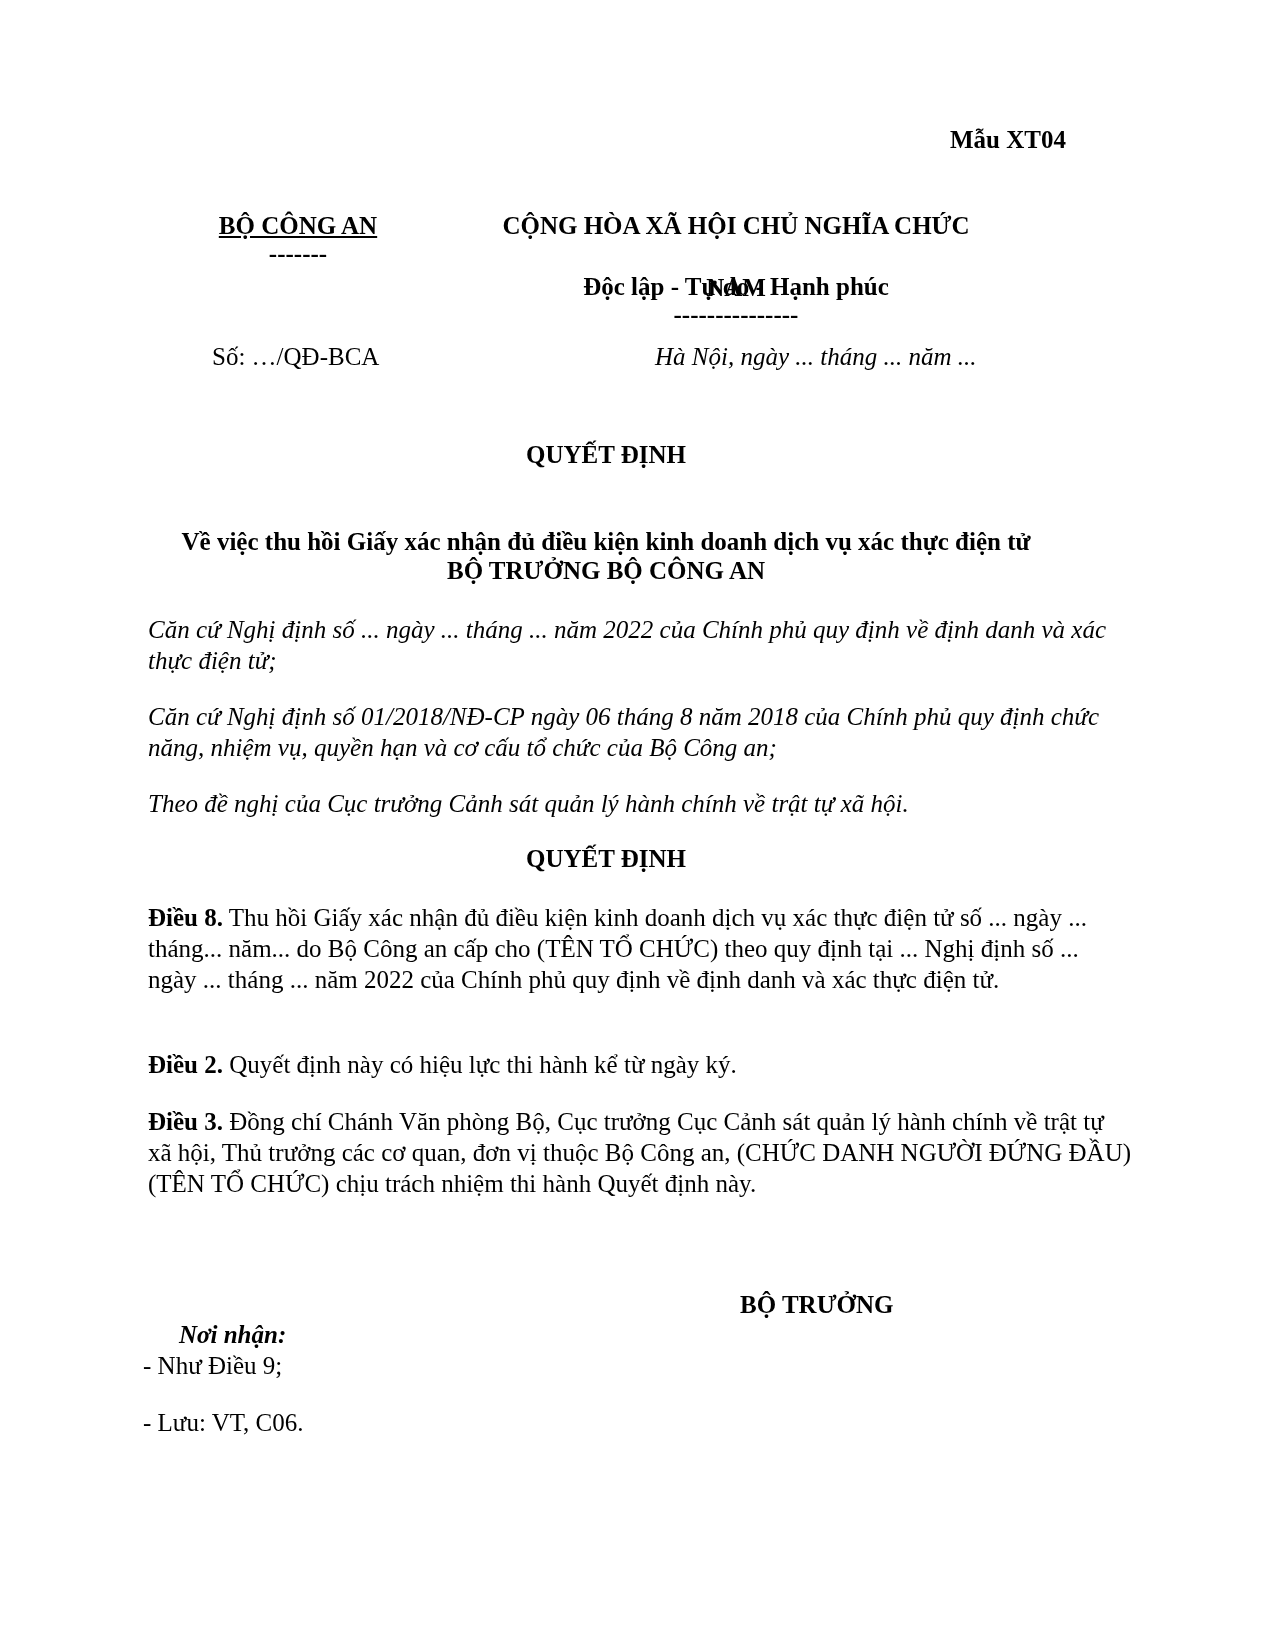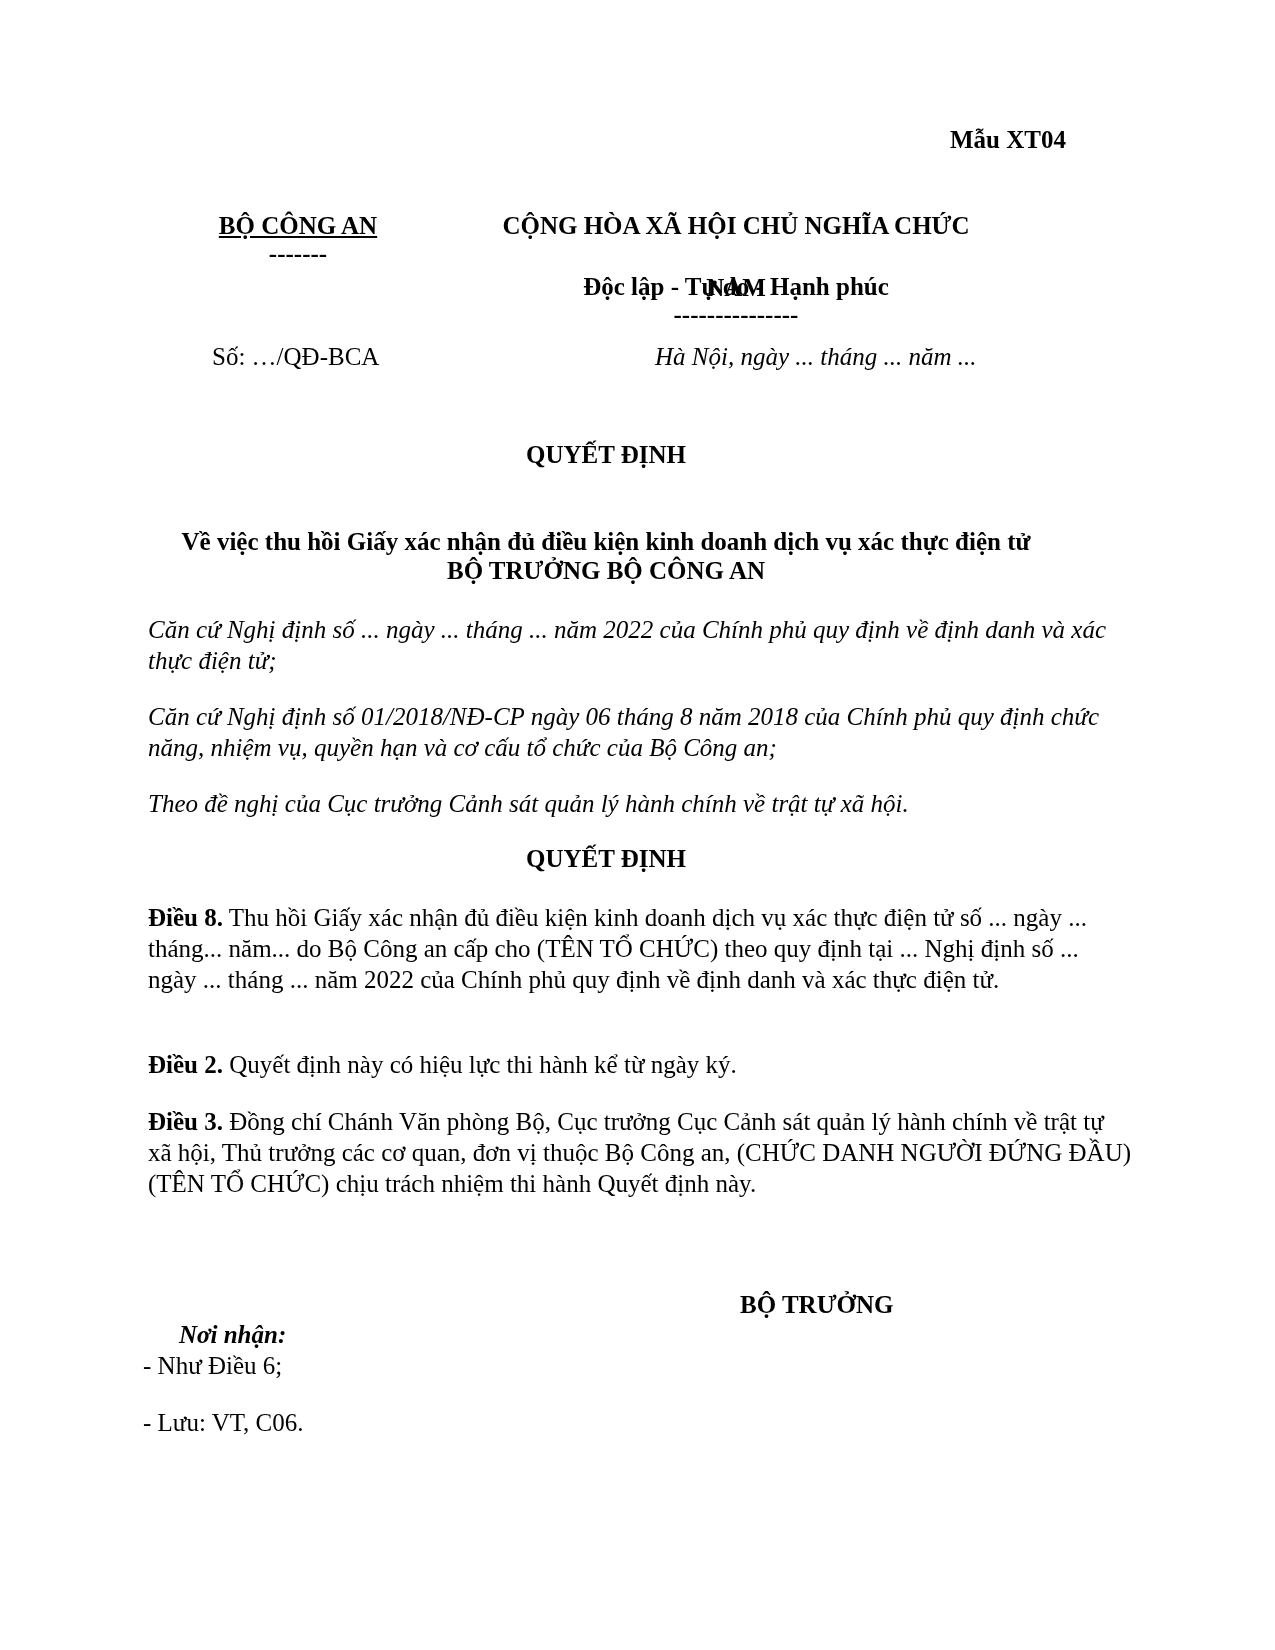--- a/index.html
+++ b/index.html
@@ -47,14 +47,14 @@
 <div class="para" style="top:1049px;">
   <span class="b">Điều 2.</span><span> Quyết định này có hiệu lực thi hành kể từ ngày ký.</span>
 </div>
 <div class="para" style="top:1106px;">
   <span class="b">Điều 3.</span><span> Đồng chí Chánh Văn phòng Bộ, Cục trưởng Cục Cảnh sát quản lý hành chính về trật tự xã hội, Thủ trưởng các cơ quan, đơn vị thuộc Bộ Công an, (CHỨC DANH NGƯỜI ĐỨNG ĐẦU) (TÊN TỔ CHỨC) chịu trách nhiệm thi hành Quyết định này.</span>
 </div>
 
 <div class="abs b" style="left:740px; top:1291px;">BỘ TRƯỞNG</div>
 
 <div class="abs b i" style="left:143px; top:1321px;margin-left:36px;">Nơi nhận:</div>
-<div class="abs" style="left:143px; top:1352px;">- Như Điều 6;</div>
+<div class="abs" style="left:143px; top:1352px;">- Như Điều 9;</div>
 <div class="abs" style="left:143px; top:1381px;margin-top:28px;">- Lưu: VT, C06.</div>
 
 </body></html>

